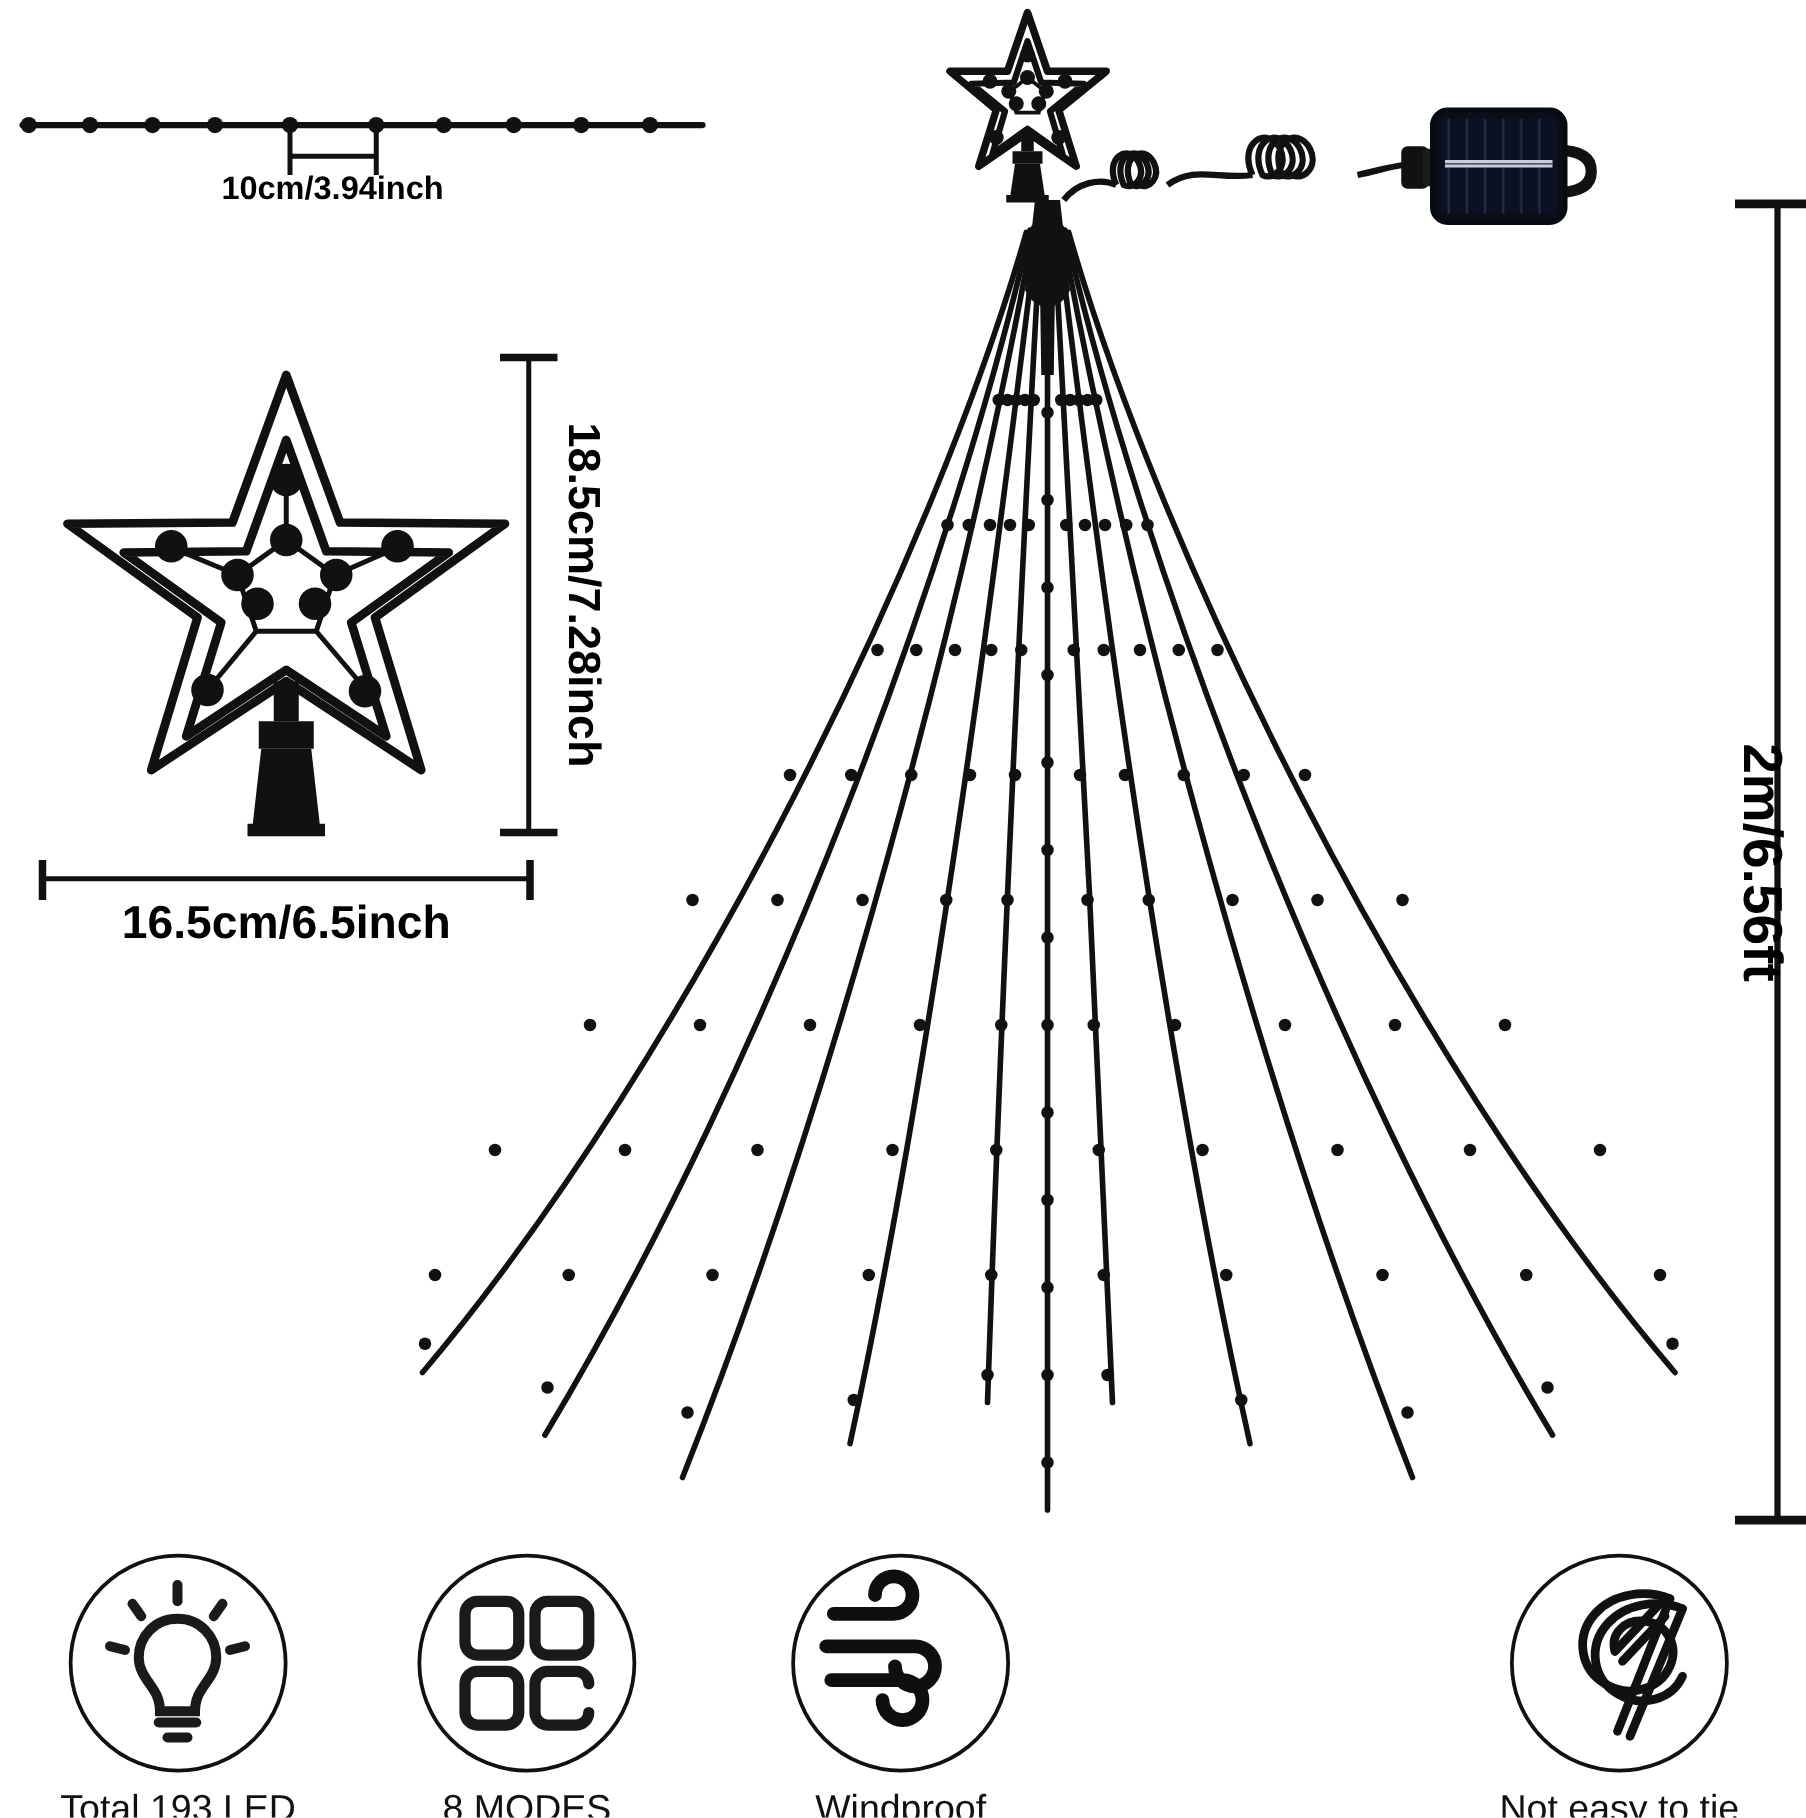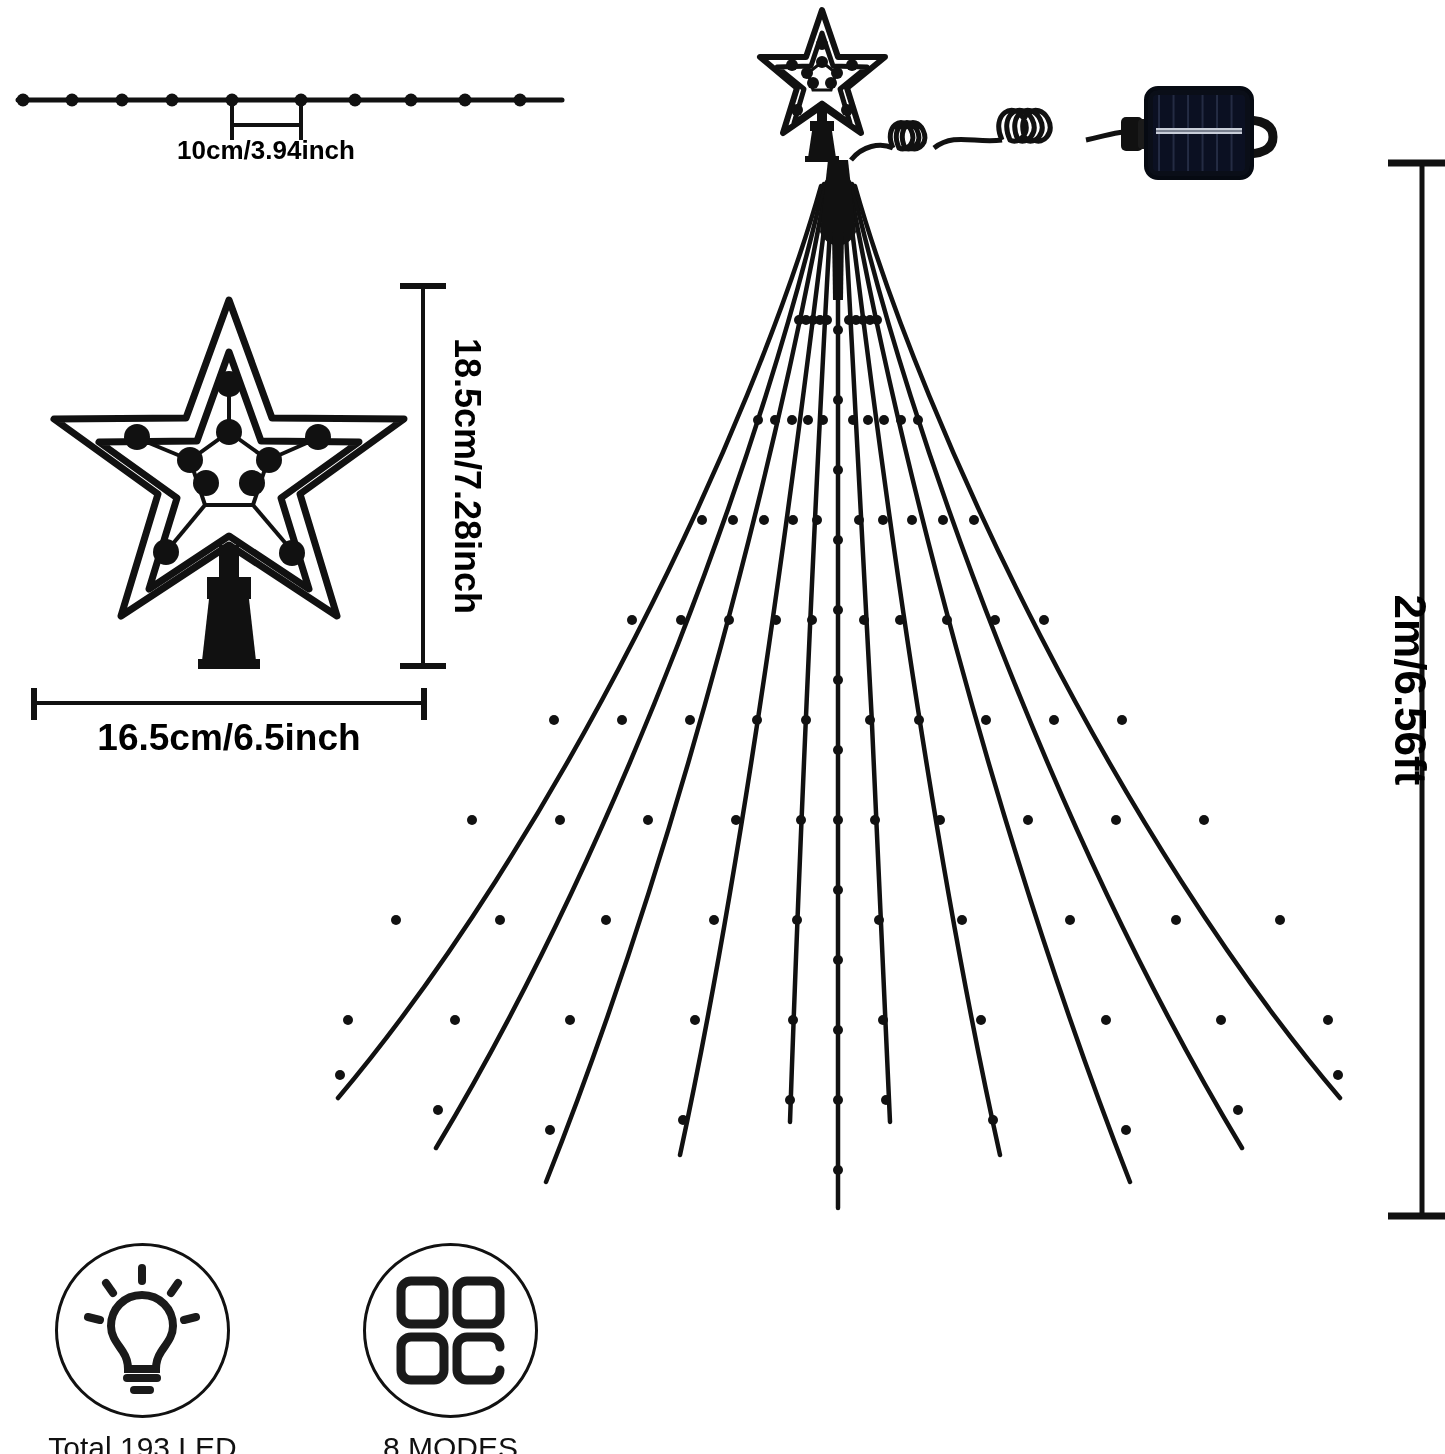--- a/index.html
+++ b/index.html
@@ -366,30 +366,58 @@
         <line x1="87" y1="25" x2="87" y2="38"></line>
         <line x1="51" y1="40" x2="58" y2="50"></line>
         <line x1="123" y1="40" x2="116" y2="50"></line>
         <line x1="33" y1="74" x2="45" y2="77"></line>
         <line x1="141" y1="74" x2="129" y2="77"></line>
       </g>
     </svg>
     <div class="feat-label" style="left:-30px; top:188px; width:235px;">Total 193 LED</div>
   </div>
 
-  <div class="feature" style="left:363px; top:1243px; width:175px; height:175px;">
+  <div class="feature" style="left:334px; top:1243px; width:175px; height:175px;">
     <div class="feat-circle" style="left:0; top:0; width:175px; height:175px;"></div>
     <svg width="175" height="175" viewBox="0 0 175 175" style="position:absolute;left:0;top:0;">
       <g stroke="#1a1a1a" stroke-width="9" fill="none" stroke-linecap="round" stroke-linejoin="round">
         <rect x="38" y="38" width="43" height="43" rx="10"></rect>
         <rect x="94" y="38" width="43" height="43" rx="10"></rect>
         <rect x="38" y="94" width="43" height="43" rx="10"></rect>
         <path d="M 137 104 a 10 10 0 0 0 -10 -10 h -23 a 10 10 0 0 0 -10 10
                  v 23 a 10 10 0 0 0 10 10 h 23 a 10 10 0 0 0 10 -10"></path>
       </g>
     </svg>
     <div class="feat-label" style="left:-30px; top:188px; width:235px;">8 MODES</div>
   </div>
 
-
-
+  <div class="feature" style="left:633px; top:1243px; width:175px; height:175px;">
+    <div class="feat-circle" style="left:0; top:0; width:175px; height:175px;"></div>
+    <svg width="175" height="175" viewBox="0 0 175 175" style="position:absolute;left:0;top:0;">
+      <g stroke="#0f0f0f" stroke-width="11" fill="none" stroke-linecap="round">
+        <path d="M 34 48 H 82 a 15 15 0 1 0 -15 -15"></path>
+        <path d="M 28 74 H 99 a 16 16 0 1 1 -16 16"></path>
+        <path d="M 32 101 H 89 a 16 16 0 1 1 -16 16"></path>
+      </g>
+    </svg>
+    <div class="feat-label" style="left:-30px; top:188px; width:235px;">Windproof</div>
+  </div>
+
+
+  <div class="feature" style="left:1208px; top:1243px; width:175px; height:175px;">
+    <div class="feat-circle" style="left:0; top:0; width:175px; height:175px;"></div>
+    <svg width="175" height="175" viewBox="0 0 175 175" style="position:absolute;left:0;top:0;">
+      <g fill="none" stroke="#111" stroke-width="7" stroke-linecap="round">
+        <path d="M 128 36 C 108 28 82 32 68 48 C 52 66 56 92 76 104
+                 C 96 116 120 108 128 90 C 135 74 126 56 108 54
+                 C 92 52 80 64 84 78"></path>
+        <path d="M 138 44 C 118 36 92 40 78 56 C 62 74 66 100 86 112
+                 C 106 124 130 116 138 98"></path>
+        <path d="M 128 36 L 86 142"></path>
+        <path d="M 138 44 L 96 146"></path>
+        <path d="M 84 78 L 118 42"></path>
+        <path d="M 90 86 L 124 50"></path>
+      </g>
+    </svg>
+    <div class="feat-label" style="left:-40px; top:188px; width:255px;">Not easy to tie</div>
+  </div>
 
 </div>
 
 </body></html>

